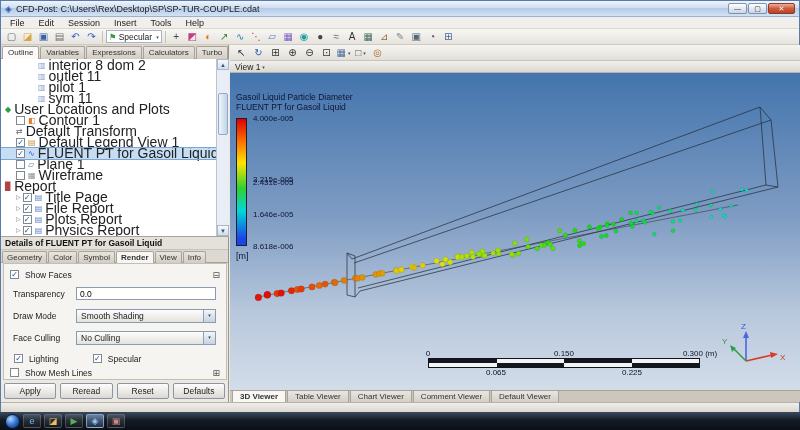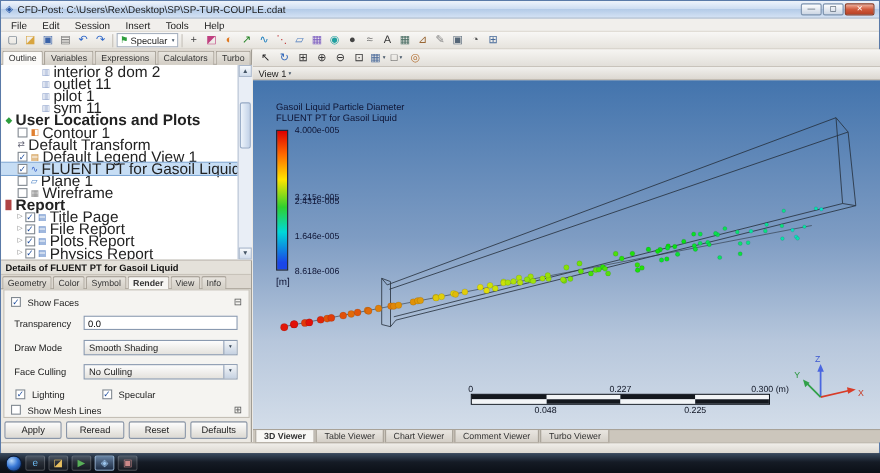--- a/index.html
+++ b/index.html
@@ -27,21 +27,21 @@
 .ltab{display:inline-block;height:13px;line-height:12px;padding:0 5px;font-size:8px;border:1px solid #a8a298;border-bottom:none;background:linear-gradient(#e8e5df,#d2cdc4);margin-left:1px;border-radius:2px 2px 0 0;color:#333}
 .ltab.active{background:#fbfaf8}
 #tree{position:absolute;left:0;top:14px;width:228px;height:178px;background:#fff;border-bottom:1px solid #a8a298;overflow:hidden}
 #treerows{position:absolute;left:0;top:1px;right:13px}
 .trow{height:11px;line-height:11px;display:flex;align-items:center;white-space:nowrap}
 .trow.sel{background:#c6ddf4;outline:1px solid #7ca6d4}
 .texp{color:#777;font-size:6px;margin-right:2px;flex:0 0 auto}
 .cb{width:9px;height:9px;border:1px solid #808890;background:#fff;margin-right:3px;font-size:8px;line-height:8px;text-align:center;color:#1a4a9c;flex:0 0 auto}
 .ticon{font-size:8px;margin-right:3px;flex:0 0 auto}
 .tlabel{font-size:14px}
-.b{font-weight:bold}
+.b{font-weight:normal}
 #treescroll{position:absolute;right:0;top:0;width:13px;height:100%;background:#e9eef6;border-left:1px solid #b8c4d4}
 .sb-btn{position:absolute;left:0;right:0;height:11px;text-align:center;font-size:6px;line-height:10px;color:#456;background:linear-gradient(#f8fafc,#d0dcec);border:1px solid #aab8cc}
 .sb-up{top:0}.sb-down{bottom:0}
 #sb-thumb{position:absolute;left:1px;right:1px;top:34px;height:42px;background:linear-gradient(90deg,#eef4fb,#c2d2e8);border:1px solid #94a8c4;border-radius:2px}
 #dheader{position:absolute;left:0;top:192px;right:0;height:13px;line-height:13px;padding-left:4px;font-size:8.5px;font-weight:bold;color:#111;background:#e4e1da;border-bottom:1px solid #c8c3ba}
 #dtabs{position:absolute;left:0;top:205px;right:0;height:13px;background:#ddd8d0;border-bottom:1px solid #a8a298;padding-top:1px;white-space:nowrap}
 .dtab{display:inline-block;height:12px;line-height:11px;padding:0 4px;font-size:8px;border:1px solid #a8a298;border-bottom:none;background:linear-gradient(#e8e5df,#d2cdc4);margin-left:1px;border-radius:2px 2px 0 0;color:#333}
 .dtab.active{background:#f7f6f3;font-weight:bold}
 #dbody{position:absolute;left:2px;top:218px;width:224px;height:117px;background:#f5f4f1;border:1px solid #c4bfb6}
 .drow{position:absolute;left:6px;right:6px;height:15px;display:flex;align-items:center}
@@ -51,21 +51,21 @@
 .dcaret{margin-left:auto;width:12px;height:12px;background:linear-gradient(#f4f6f8,#c6d2e2);border-left:1px solid #90a0b8;font-size:5px;line-height:11px;text-align:center;color:#345}
 .group-toggle{margin-left:auto;font-size:9px;color:#555}
 #dbuttons{position:absolute;left:3px;right:3px;top:338px;height:17px;display:flex;gap:4px}
 .dbtn{flex:1;height:16px;line-height:14px;text-align:center;border:1px solid #8a96a8;border-radius:2px;background:linear-gradient(#fdfdfd,#dcd9d2);font-size:8.5px;color:#222}
 
 #rightpanel{position:absolute;left:229px;top:44px;width:571px;height:357px;background:#ece9e3}
 #vtoolbar{position:absolute;left:0;top:0;right:0;height:16px;background:linear-gradient(#f6f5f2,#e2dfd9);border-bottom:1px solid #c8c3bb;display:flex;align-items:center;gap:2px;padding-left:4px}
 #viewbar{position:absolute;left:0;top:16px;right:0;height:12px;background:linear-gradient(#f1f0ed,#dcd8d1);border-bottom:1px solid #b8b2a8;display:flex;align-items:center;padding-left:5px;font-size:8.5px;color:#222}
 #viewport{position:absolute;left:0;top:28px;width:571px;height:317px}
 #scene{position:absolute;left:0;top:0}
-#legend{position:absolute;left:21px;top:20px;color:#0e1434}
+#legend{position:absolute;left:6px;top:20px;color:#0e1434}
 .legend-title{font-size:8.5px;line-height:9.5px}
 .legend-body{display:flex;margin-top:6px}
 #lbar{width:11px;height:128px;border:1px solid #1a2030}
 #lticks{position:relative;width:60px;margin-left:4px;height:128px}
 .ltick{position:absolute;left:2px;font-size:8px;white-space:nowrap}
 #lunit{margin-top:5px;font-size:9px}
 #ruler{position:absolute;left:198px;top:276px;width:272px;height:30px;color:#0d1322}
 #rtop,#rbot{position:relative;height:9px}
 .rlab{position:absolute;transform:translateX(-50%);font-size:8px;white-space:nowrap}
 #rbar{height:10px;border:1px solid #10151c;display:grid;grid-template-columns:repeat(4,1fr);grid-template-rows:1fr 1fr}
@@ -407,53 +407,53 @@
               <span class="ltick" style="top: 60px;">2.431e-005</span>
               <span class="ltick" style="top: 92px;">1.646e-005</span>
               <span class="ltick" style="top: 124px;">8.618e-006</span>
             </div>
         </div>
         <div id="lunit">[m]</div>
       </div>
       <div id="ruler">
         <div id="rtop">
             <span class="rlab" style="left: 0px;">0</span>
-            <span class="rlab" style="left: 136px;">0.227</span>
+            <span class="rlab" style="left: 136px;">0.150</span>
             <span class="rlab" style="left: 272px;">0.300 (m)</span>
           </div>
         <div id="rbar">
             <span style="background: rgb(20, 24, 30);"></span>
             <span style="background: rgb(242, 244, 246);"></span>
             <span style="background: rgb(20, 24, 30);"></span>
             <span style="background: rgb(242, 244, 246);"></span>
             <span style="background: rgb(242, 244, 246);"></span>
             <span style="background: rgb(20, 24, 30);"></span>
             <span style="background: rgb(242, 244, 246);"></span>
             <span style="background: rgb(20, 24, 30);"></span>
           </div>
         <div id="rbot">
-            <span class="rlab" style="left: 68px;">0.048</span>
+            <span class="rlab" style="left: 68px;">0.065</span>
             <span class="rlab" style="left: 204px;">0.225</span>
           </div>
       </div>
       <svg id="triad" width="72" height="62" viewBox="0 0 72 62">
         <g stroke-width="1.6" fill="none">
           <path d="M28 42 L28 18" stroke="#4a66e0"></path>
           <path d="M28 42 L54 36" stroke="#d83c28"></path>
           <path d="M28 42 L16 30" stroke="#30a048"></path>
         </g>
         <path d="M28 12 L25 19 L31 19 Z" fill="#4a66e0"></path>
         <path d="M60 35 L52 33 L53 39 Z" fill="#d83c28"></path>
         <path d="M12 26 L14 33 L18 29 Z" fill="#30a048"></path>
         <text x="23" y="10" fill="#3a56d0" font-size="8">Z</text>
         <text x="62" y="41" fill="#c83822" font-size="8">X</text>
         <text x="4" y="25" fill="#28963c" font-size="8">Y</text>
       </svg>
     </div>
-    <div id="vtabs"><span class="vtab active">3D Viewer</span><span class="vtab">Table Viewer</span><span class="vtab">Chart Viewer</span><span class="vtab">Comment Viewer</span><span class="vtab">Turbo Viewer</span></div>
+    <div id="vtabs"><span class="vtab active">3D Viewer</span><span class="vtab">Table Viewer</span><span class="vtab">Chart Viewer</span><span class="vtab">Comment Viewer</span><span class="vtab">Default Viewer</span></div>
   </div>
 
   <div id="statusbar"></div>
 </div>
 
 <div id="taskbar">
   <span id="start-orb"></span>
   <span id="tkicons" style="display:flex;gap:3px">
       <span class="tk-icon" style="color: rgb(106, 184, 240);">e</span>
       <span class="tk-icon" style="color: rgb(232, 192, 96);">◪</span>

